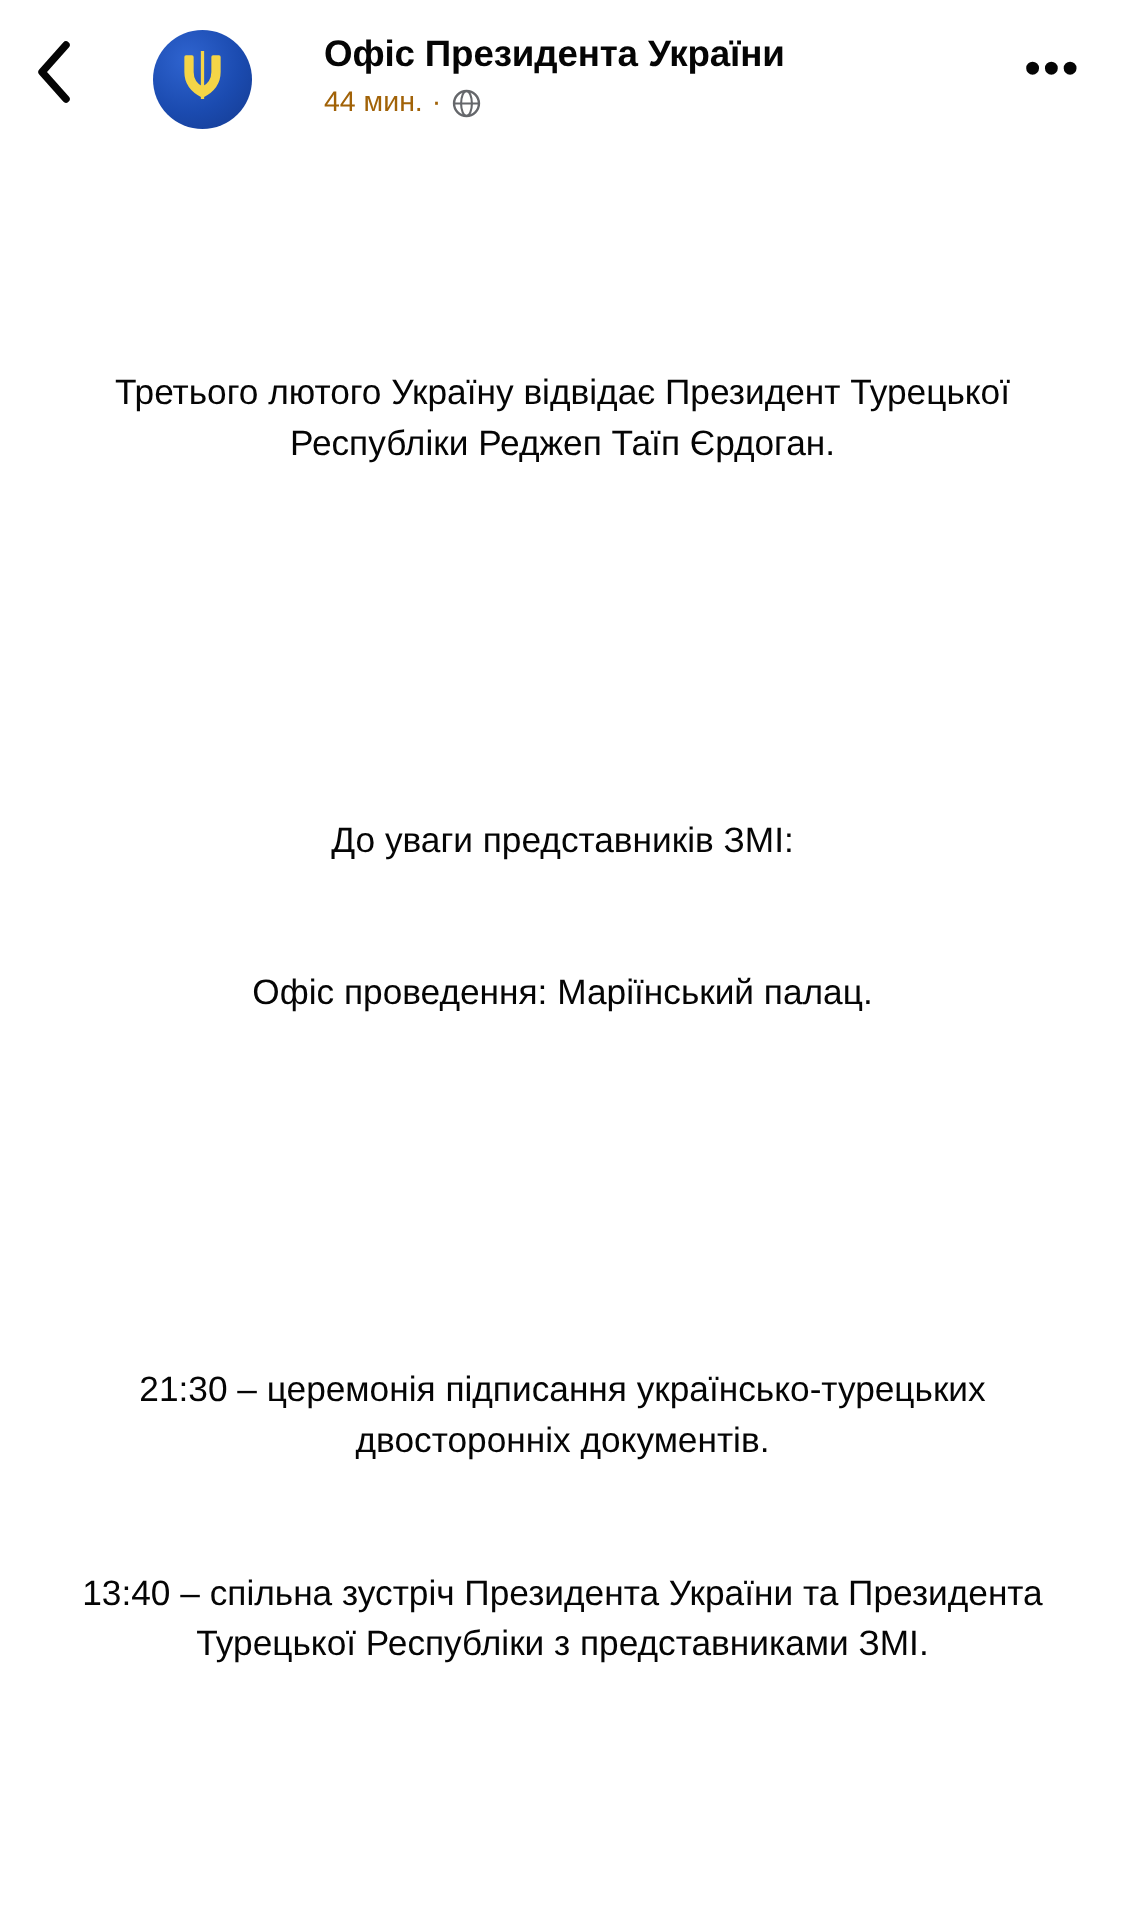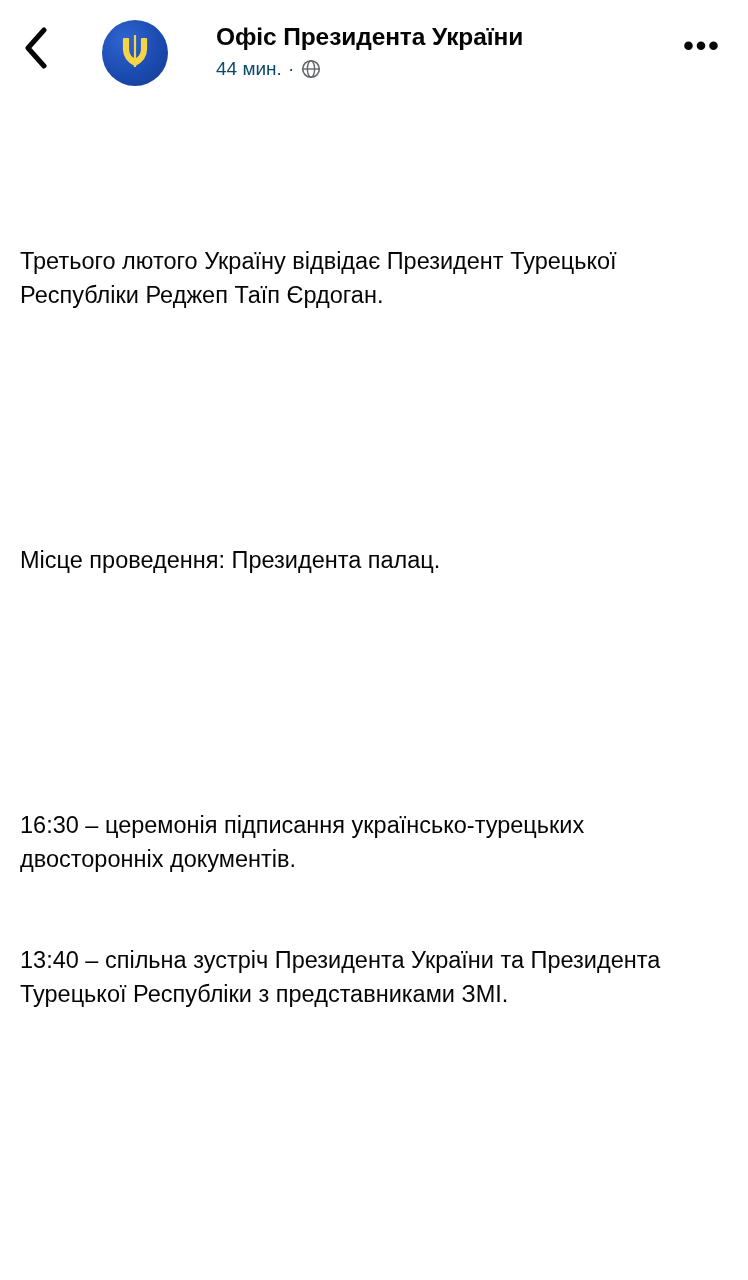--- a/index.html
+++ b/index.html
@@ -77,21 +77,21 @@
     color: #050505;
     letter-spacing: -0.1px;
     line-height: 1.2;
     white-space: nowrap;
   }
 
   .meta-row {
     display: flex;
     align-items: center;
     margin-top: 7px;
-    color: #0c4a6e;
+    color: #a16207;
     font-size: 19px;
   }
   .meta-time { }
   .meta-dot { margin: 0 6px; }
   .globe-icon {
     width: 20px;
     height: 20px;
     display: inline-block;
     vertical-align: middle;
     margin-left: 1px;
@@ -118,21 +118,21 @@
   
   .post-body {
     padding: 0 18px 0 20px;
     font-size: 23.5px;
     line-height: 1.44;
     color: #050505;
     white-space: pre-wrap;
     word-wrap: break-word;
     font-family: "Liberation Sans", sans-serif;
   }
-  .para { margin: 0 0 28px 0; }
+  .para { margin: 0 0 28px 0; text-align: center; }
   .para:last-child { margin-bottom: 0; }
   .line { display: block; }
 </style>
 </head>
 <body>
 
 <div class="screen">
 
   <div class="post-header">
 
@@ -171,24 +171,25 @@
       <span class="dots">•••</span>
     </div>
 
   </div>
 
   <div class="post-body">
     <div class="para">
       <span class="line">Третього лютого Україну відвідає Президент Турецької Республіки Реджеп Таїп Єрдоган.</span>
     </div>
     <div class="para">
-      <span class="line">Місце проведення: Президента палац.</span>
+      <span class="line">До уваги представників ЗМІ:</span>
+      <span class="line">Офіс проведення: Маріїнський палац.</span>
     </div>
     <div class="para">
-      <span class="line">16:30 – церемонія підписання українсько-турецьких двосторонніх документів.</span>
+      <span class="line">21:30 – церемонія підписання українсько-турецьких двосторонніх документів.</span>
       <span class="line">13:40 – спільна зустріч Президента України та Президента Турецької Республіки з представниками ЗМІ.</span>
       
       
     </div>
     
     
     
   </div>
 
 </div>

